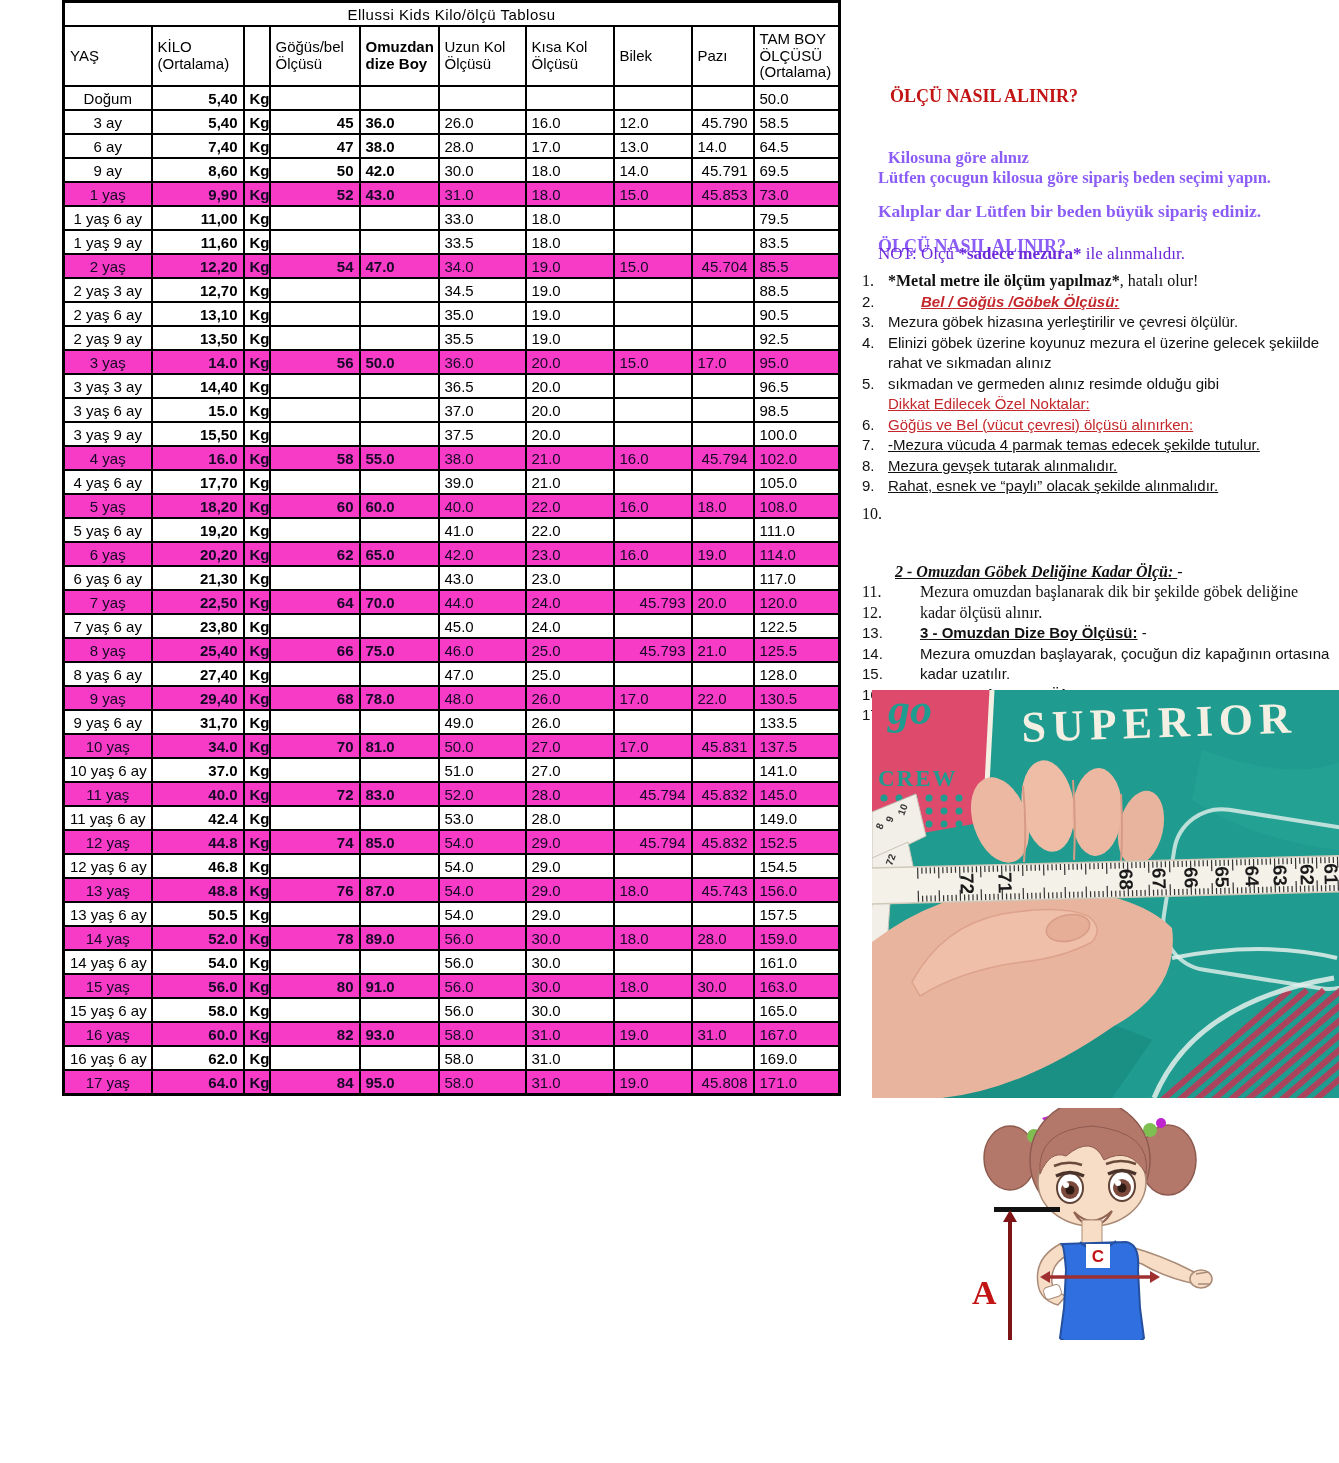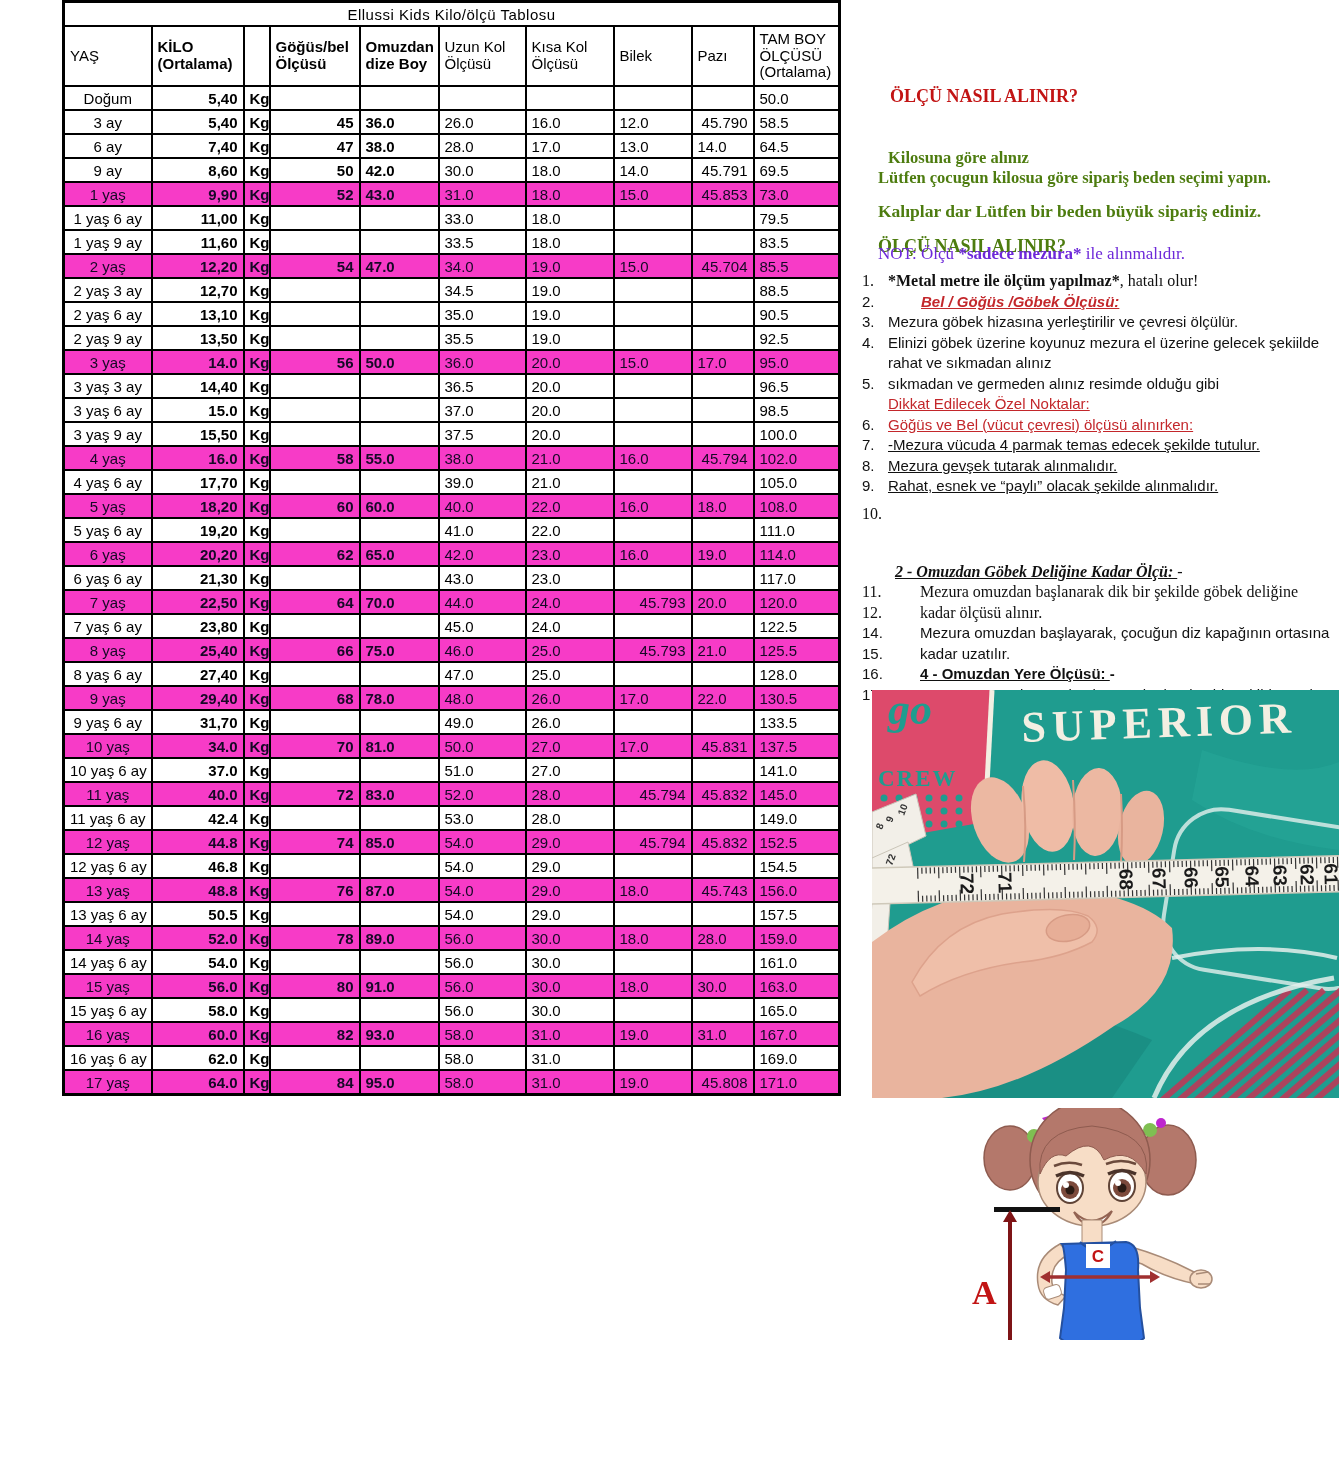--- a/index.html
+++ b/index.html
@@ -7,35 +7,35 @@
         font-family:"Liberation Sans",sans-serif;color:#000;}
 
   
   .size-table{position:absolute;left:62px;top:0;width:776px;border-collapse:collapse;
               table-layout:fixed;border:3px solid #000;}
   .size-table th,.size-table td{border:2px solid #000;padding:0 5px;font-size:15px;height:22px;
               white-space:nowrap;overflow:hidden;font-weight:normal;vertical-align:middle;}
   .title-cell{height:70px;text-align:center;font-size:29px;font-weight:normal;letter-spacing:.5px;}
   .size-table thead th.colhead{white-space:pre-line;line-height:1.12;height:58px;text-align:left;}
   thead th.c-age{text-align:center;}
-  thead th.c-kilo,thead th.c-gogus{text-align:center;font-weight:bold;}
+  thead th.c-kilo,thead th.c-gogus{text-align:center;font-weight:normal;}
   thead th.c-omuzdan{font-weight:bold;}
   td.c-age{text-align:center;}
   td.c-kilo{text-align:right;font-weight:bold;}
   td.c-kg{font-weight:bold;text-align:right;}
   td.c-gogus{text-align:right;font-weight:bold;}
   td.c-omuzdan{font-weight:bold;}
   td.ra{text-align:right;}
   tr.hl td{background:#F73BC7;color:#160826;}
 
   
   .panel-title{position:absolute;left:890px;top:86px;font-family:"Liberation Serif",serif;
                font-weight:bold;font-size:18px;color:#C21414;}
   .red-block{position:absolute;left:878px;top:148px;width:461px;
-             font-family:"Liberation Serif",serif;font-weight:bold;color:#4d7c0f;}
+             font-family:"Liberation Serif",serif;font-weight:bold;color:#8b5cf6;}
   .rl1{margin-left:10px;font-size:16.5px;}
   .rl2{font-size:16.5px;}
   .rl3{margin-top:13px;font-size:17.5px;}
   .rl4{margin-top:14px;font-size:18px;}
   .note{position:absolute;left:878px;top:244px;font-family:"Liberation Serif",serif;
         font-size:17px;color:#6d28d9;}
   .instructions{position:absolute;left:862px;top:271px;width:477px;}
   .item{display:flex;line-height:20.5px;font-size:15px;color:#111;}
   .item.serif{font-family:"Liberation Serif",serif;font-size:16px;}
   .item.sans{font-family:"Liberation Sans",sans-serif;}
@@ -662,20 +662,24 @@
         <span class="num">10.</span>
         <span class="content"><span class="b i u">2 - Omuzdan Göbek Deliğine Kadar Ölçü: </span><span>-</span></span>
       </div>
       <div class="item serif wide">
         <span class="num">11.</span>
         <span class="content"><span>Mezura omuzdan başlanarak dik bir şekilde göbek deliğine</span></span>
       </div>
       <div class="item serif wide">
         <span class="num">12.</span>
         <span class="content"><span>kadar ölçüsü alınır.</span></span>
+      </div>
+      <div class="item sans wide">
+        <span class="num">13.</span>
+        <span class="content"><span class="b u">3 - Omuzdan Dize Boy Ölçüsü:</span><span> -</span></span>
       </div>
       <div class="item sans wide">
         <span class="num">14.</span>
         <span class="content"><span>Mezura omuzdan başlayarak, çocuğun diz kapağının ortasına</span></span>
       </div>
       <div class="item sans wide">
         <span class="num">15.</span>
         <span class="content"><span> kadar uzatılır.</span></span>
       </div>
       <div class="item sans wide">

